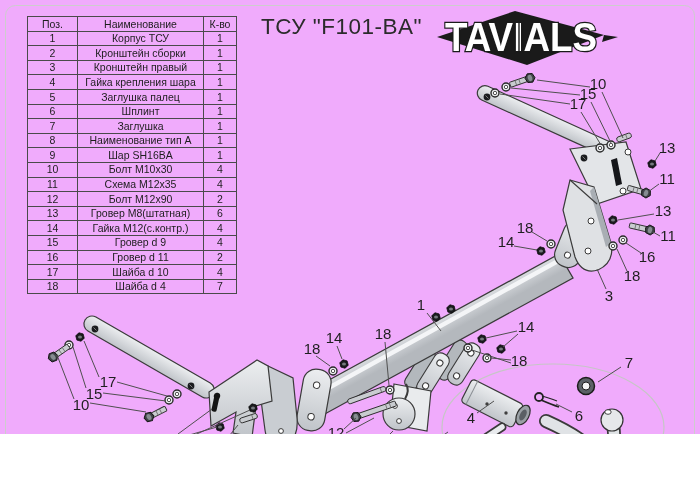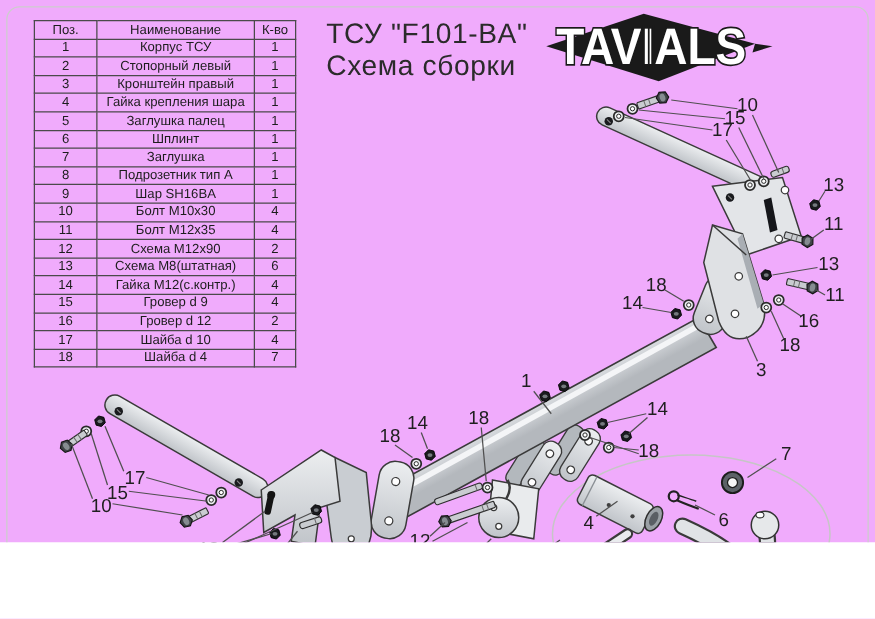--- a/index.html
+++ b/index.html
@@ -36,21 +36,21 @@
         </tr>
       </thead>
     <tbody>
         <tr>
           <td>1</td>
           <td>Корпус ТСУ</td>
           <td>1</td>
         </tr>
         <tr>
           <td>2</td>
-          <td>Стопорный левый</td>
+          <td>Кронштейн сборки</td>
           <td>1</td>
         </tr>
         <tr>
           <td>3</td>
           <td>Кронштейн правый</td>
           <td>1</td>
         </tr>
         <tr>
           <td>4</td>
           <td>Гайка крепления шара</td>
@@ -66,79 +66,78 @@
           <td>Шплинт</td>
           <td>1</td>
         </tr>
         <tr>
           <td>7</td>
           <td>Заглушка</td>
           <td>1</td>
         </tr>
         <tr>
           <td>8</td>
-          <td>Подрозетник тип А</td>
+          <td>Наименование тип А</td>
           <td>1</td>
         </tr>
         <tr>
           <td>9</td>
           <td>Шар SH16BA</td>
           <td>1</td>
         </tr>
         <tr>
           <td>10</td>
           <td>Болт М10х30</td>
           <td>4</td>
         </tr>
         <tr>
           <td>11</td>
-          <td>Болт М12х35</td>
+          <td>Схема М12х35</td>
           <td>4</td>
         </tr>
         <tr>
           <td>12</td>
-          <td>Схема М12х90</td>
+          <td>Болт М12х90</td>
           <td>2</td>
         </tr>
         <tr>
           <td>13</td>
-          <td>Схема  М8(штатная)</td>
+          <td>Гровер  М8(штатная)</td>
           <td>6</td>
         </tr>
         <tr>
           <td>14</td>
           <td>Гайка М12(с.контр.)</td>
           <td>4</td>
         </tr>
         <tr>
           <td>15</td>
           <td>Гровер d 9</td>
           <td>4</td>
         </tr>
         <tr>
           <td>16</td>
-          <td>Гровер d 12</td>
+          <td>Гровер d 11</td>
           <td>2</td>
         </tr>
         <tr>
           <td>17</td>
           <td>Шайба d 10</td>
           <td>4</td>
         </tr>
         <tr>
           <td>18</td>
           <td>Шайба d 4</td>
           <td>7</td>
         </tr>
       </tbody>
   </table>
 
   <div id="title-block">
     <div>ТСУ  "F101-BA"</div>
-    <div>Схема сборки</div>
   </div>
 
   <svg id="logo-svg" width="215" height="66" viewBox="0 0 215 66">
     <polygon points="9,33 87,7 176,31 99,61" fill="#1a1a1a"></polygon>
     <polygon points="176,31 190,33 174,38" fill="#1a1a1a"></polygon>
     <text x="93" y="47" text-anchor="middle" font-size="41" font-weight="bold" font-family="Liberation Sans, sans-serif" fill="#ffffff" stroke="#1a1a1a" stroke-width="2.6" paint-order="stroke fill" textLength="152" lengthAdjust="spacingAndGlyphs">TAVIALS</text>
     <g stroke="#1a1a1a" stroke-width="1.4">
       <line x1="87" y1="16" x2="87" y2="50"></line>
         <line x1="91" y1="16" x2="91" y2="50"></line>
       <line x1="95" y1="16" x2="95" y2="50"></line>

